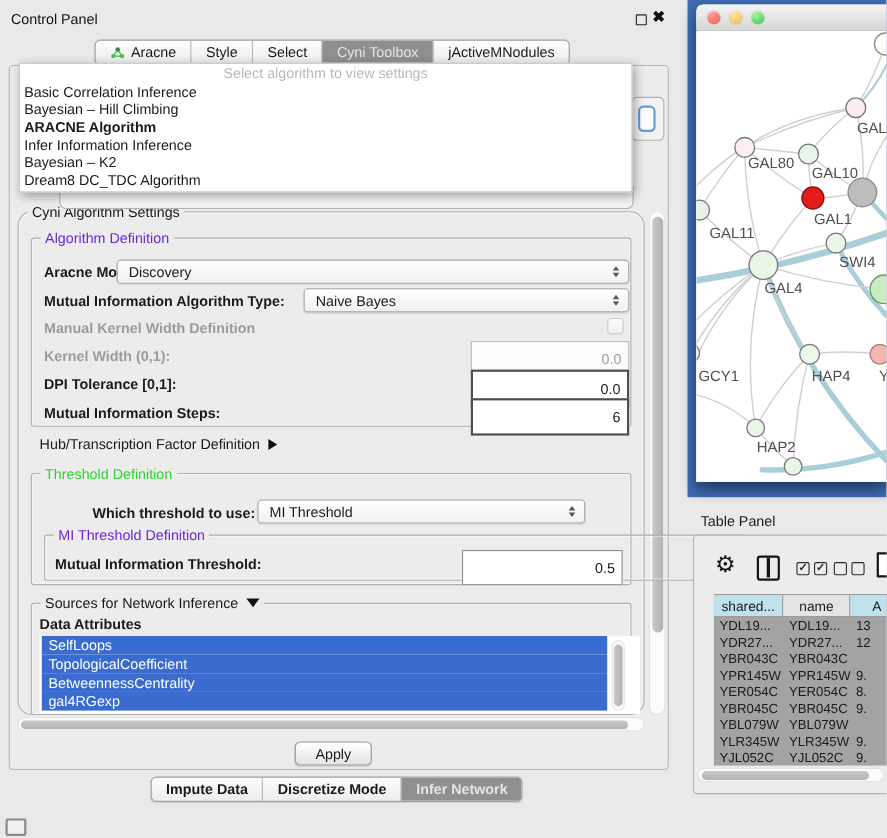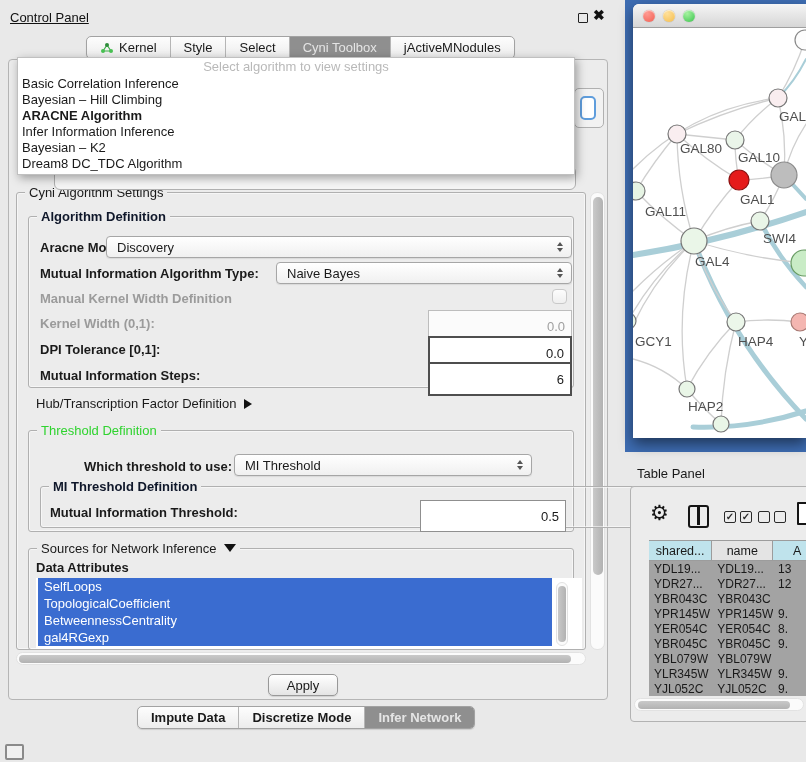--- a/index.html
+++ b/index.html
@@ -6,21 +6,21 @@
   html,body { width:806px; height:762px; }
   body {
     position:relative; overflow:hidden;
     background:#e9e9e9;
     font-family:"Liberation Sans", sans-serif;
     font-size:13px; color:#1a1a1a;
   }
   .abs { position:absolute; }
 
   
-  .cp-title { left:10px; top:10px; font-size:13px; color:#111;text-decoration:underline; }
+  .cp-title { left:10px; top:10px; font-size:13px; color:#111; }
   .win-float { left:578px; top:13px; width:10px; height:10px; border:1.6px solid #222; border-radius:1px; }
   .win-close { left:593px; top:7px; font-size:14px; font-weight:bold; color:#111; }
 
   .seg { display:flex; height:23px; align-items:stretch;
          border:1px solid #a2a2a2; border-radius:5px; overflow:hidden;
          background:linear-gradient(#fdfdfd,#ececec); box-shadow:0 1px 1px rgba(0,0,0,.12); }
   .segitem { display:flex; align-items:center; gap:5px; padding:0 13px;
              border-right:1px solid #b5b5b5; white-space:nowrap; }
   .segitem:last-child { border-right:none; }
   .segitem.active { background:#8f8f8f; color:#e5e5e5; }
@@ -42,21 +42,21 @@
   .frag-combo { left:574px; top:88px; width:30px; height:40px; z-index:5;
                 background:#f2f2f2; border:1px solid #b0b0b0; border-radius:5px; }
   .frag-spin { left:580px; top:96px; width:16px; height:24px; z-index:6;
                background:#fff; border:2px solid #5f9ddc; border-radius:5px; }
 
   
   .groupbox { border:1px solid #b0b0b0; border-radius:3px;
               box-shadow:inset 0 0 0 1px rgba(255,255,255,.55); }
   .legend { position:absolute; top:-8px; left:8px; background:#ececec;
             padding:0 4px; font-size:13px; white-space:nowrap; }
-  .legend.blue { color:#0f172a;font-weight:bold; } .legend.green { color:#2fd32f; }
+  .legend.blue { color:#6d28d9; } .legend.green { color:#2fd32f; }
 
   .lbl { position:absolute; font-weight:bold; white-space:nowrap; }
   .lbl.gray { color:#9b9b9b; }
   .lbl.normal { font-weight:normal; }
 
   .combo { position:absolute; background:linear-gradient(#ffffff,#f0f0f0);
            border:1px solid #a6a6a6; border-radius:4px; display:flex; align-items:center;
            padding:0 24px 0 10px; box-shadow:0 1px 1px rgba(0,0,0,.08); white-space:nowrap; }
   .spin { position:absolute; right:8px; top:50%; transform:translateY(-50%);
           display:flex; flex-direction:column; gap:2px; }
@@ -134,21 +134,21 @@
 <div class="abs seg" style="left:86px; top:36px;" id="top-tabs">
     <div class="segitem">
       <svg width="14" height="12" viewBox="0 0 14 12">
         <line x1="3" y1="9" x2="7" y2="3" stroke="#3fae49" stroke-width="1.2"></line>
         <line x1="7" y1="3" x2="11" y2="9" stroke="#3fae49" stroke-width="1.2"></line>
         <line x1="3" y1="9" x2="11" y2="9" stroke="#3fae49" stroke-width="1.2"></line>
         <circle cx="3" cy="9" r="2" fill="#49c253"></circle>
         <circle cx="7" cy="3" r="2" fill="#2e8d3a"></circle>
         <circle cx="11" cy="9" r="2" fill="#49c253"></circle>
       </svg>
-      <span>Kernel</span>
+      <span>Aracne</span>
     </div>
     <div class="segitem">
       <span>Style</span>
     </div>
     <div class="segitem">
       <span>Select</span>
     </div>
     <div class="segitem active">
       <span>Cyni Toolbox</span>
     </div>
@@ -168,21 +168,21 @@
   <div id="popup-items">
       <div class="item">Basic Correlation Inference</div>
       <div class="item">Bayesian – Hill Climbing</div>
       <div class="item selected">ARACNE Algorithm</div>
       <div class="item">Infer Information Inference</div>
       <div class="item">Bayesian – K2</div>
       <div class="item">Dream8 DC_TDC Algorithm</div>
     </div>
 </div>
 
-<div class="abs groupbox" style="left:16px; top:192px; width:570px; height:458px;">
+<div class="abs groupbox" style="left:16px; top:192px; width:570px; height:458px;border-radius:13px;">
   <span class="legend">Cyni Algorithm Settings</span>
 </div>
 <div class="abs sb-v" style="left:590px; top:192px; width:15px; height:458px;">
   <div class="thumb" style="left:2px; top:4px; width:10px; height:378px;"></div>
 </div>
 <div class="abs sb-h" style="left:16px; top:652px; width:570px; height:13px;">
   <div class="thumb-h" style="left:2px; top:2px; width:552px; height:8px;"></div>
 </div>
 
 <div class="abs groupbox" style="left:28px; top:216px; width:546px; height:172px;">

